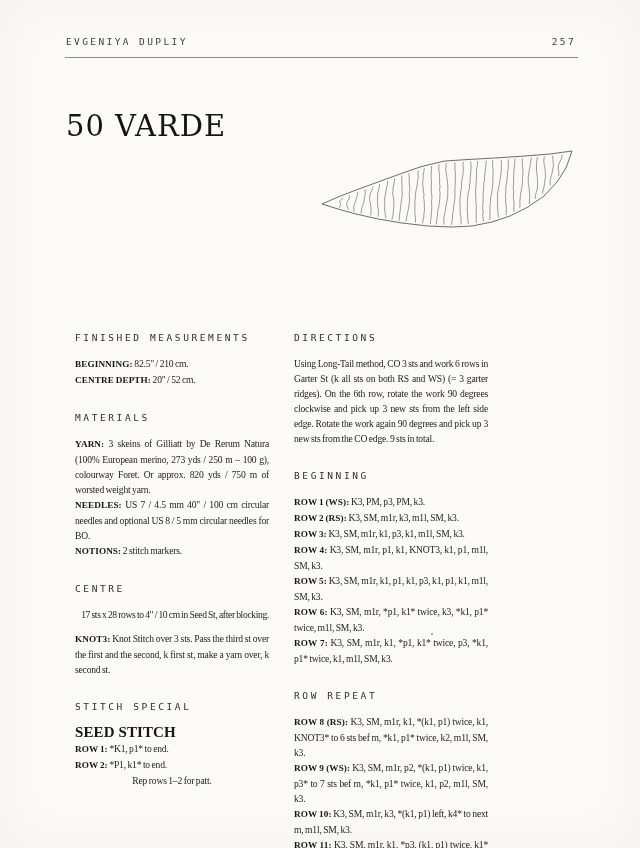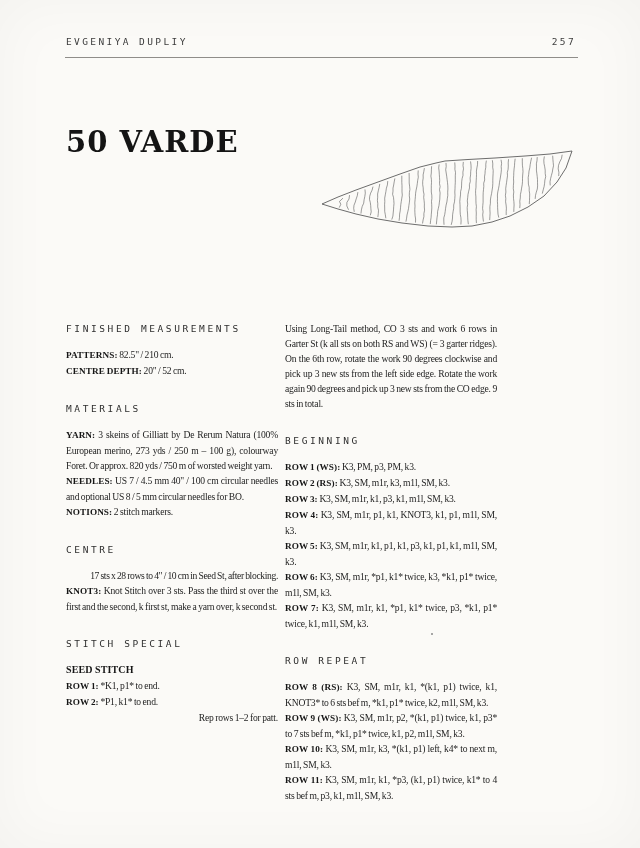--- a/index.html
+++ b/index.html
@@ -16,52 +16,52 @@
   
   .running-header{
     position:absolute;top:36px;left:66px;right:64px;
     display:flex;justify-content:space-between;align-items:baseline;
     font-family:"DejaVu Sans Mono", monospace;
     font-size:9.5px;letter-spacing:2.4px;color:#3c3c3c;
   }
   .rule{position:absolute;top:57px;left:65px;width:513px;height:1px;background:#8f8d89;}
   
   .title{
-    position:absolute;top:128px;left:66px;margin:0;
-    font-family:"DejaVu Serif", serif;font-weight:700;
+    position:absolute;top:112px;left:66px;margin:0;
+    font-family:"DejaVu Serif", serif;font-weight:400;
     font-size:29px;line-height:1;letter-spacing:1px;color:#141414;
   }
   
   .illustration{position:absolute;top:138px;left:300px;width:292px;height:118px;}
   .illustration svg{display:block;width:100%;height:100%;}
   .outline{fill:none;stroke:#5c5c5c;stroke-width:0.9;stroke-linejoin:round;}
   .hatch{fill:none;stroke:#4d4d4d;stroke-width:0.65;stroke-linecap:round;opacity:.85;}
   
   .columns{
     position:absolute;top:321px;left:66px;
     display:grid;grid-template-columns:212px 212px;column-gap:7px;
   }
-  section{margin:0;}
+  section{margin:9px;}
   .h2{
     font-family:"DejaVu Sans Mono", monospace;font-weight:400;
     font-size:9.5px;line-height:15px;letter-spacing:2.6px;color:#2f2f2f;
     margin:22px 0 11px 0;
   }
   section:first-child .h2{margin-top:0;}
   .h2.sub{margin-top:10px;}
   .entry,.para,.note{
     margin:0;font-size:9.6px;line-height:15px;
     letter-spacing:-0.2px;word-spacing:-0.6px;
     text-align:justify;color:#242424;
   }
-  .note{text-align:right;}
+  .note{text-align:center;}
   .oneline{white-space:nowrap;letter-spacing:-0.35px;text-align:right;}
   .lbl{font-weight:700;font-size:9.2px;letter-spacing:0.1px;color:#161616;}
   .subhead{
-    margin:0 0 1px 0;font-weight:700;font-size:10px;line-height:15px;
+    margin:0 0 1px 0;font-weight:700;font-size:15px;line-height:15px;
     letter-spacing:0.1px;color:#161616;
   }
   .stray-dot{position:absolute;left:431px;top:633px;width:2px;height:2px;border-radius:50%;background:#8a8a8a;}
 </style>
 </head>
 <body>
 
 <div class="page">
 
   <header class="running-header">
@@ -108,21 +108,21 @@
       </svg>
   </div>
 
   <main class="columns">
 
     <div class="col">
       <section>
         <h2 class="h2">FINISHED MEASUREMENTS</h2>
         <div>
 
-        <p class="entry"><b class="lbl">PATTERNS:</b> <span>82.5" / 210 cm.</span></p>
+        <p class="entry"><b class="lbl">BEGINNING:</b> <span>82.5" / 210 cm.</span></p>
             <p class="entry"><b class="lbl">CENTRE DEPTH:</b> <span>20" / 52 cm.</span></p>
           </div>
       </section>
 
       <section>
         <h2 class="h2">MATERIALS</h2>
         <div>
 
         <p class="entry"><b class="lbl">YARN:</b> <span>3 skeins of Gilliatt by De Rerum Natura (100% European merino, 273 yds / 250 m – 100 g), colourway Foret. Or approx. 820 yds / 750 m of worsted weight yarn.</span></p>
             <p class="entry"><b class="lbl">NEEDLES:</b> <span>US 7 / 4.5 mm 40" / 100 cm circular needles and optional US 8 / 5 mm circular needles for BO.</span></p>
@@ -149,20 +149,21 @@
 
         <p class="entry"><b class="lbl">ROW 1:</b> <span>*K1, p1* to end.</span></p>
             <p class="entry"><b class="lbl">ROW 2:</b> <span>*P1, k1* to end.</span></p>
           </div>
         <p class="note">Rep rows 1–2 for patt.</p>
       </section>
     </div>
 
     <div class="col">
       <section>
+        <h2 class="h2">DIRECTIONS</h2>
         <p class="para">Using Long-Tail method, CO 3 sts and work 6 rows in Garter St (k all sts on both RS and WS) (= 3 garter ridges). On the 6th row, rotate the work 90 degrees clockwise and pick up 3 new sts from the left side edge. Rotate the work again 90 degrees and pick up 3 new sts from the CO edge. 9 sts in total.</p>
       </section>
 
       <section>
         <h2 class="h2">BEGINNING</h2>
         <div>
 
         <p class="entry"><b class="lbl">ROW 1 (WS):</b> <span>K3, PM, p3, PM, k3.</span></p>
             <p class="entry"><b class="lbl">ROW 2 (RS):</b> <span>K3, SM, m1r, k3, m1l, SM, k3.</span></p>
             <p class="entry"><b class="lbl">ROW 3:</b> <span>K3, SM, m1r, k1, p3, k1, m1l, SM, k3.</span></p>

